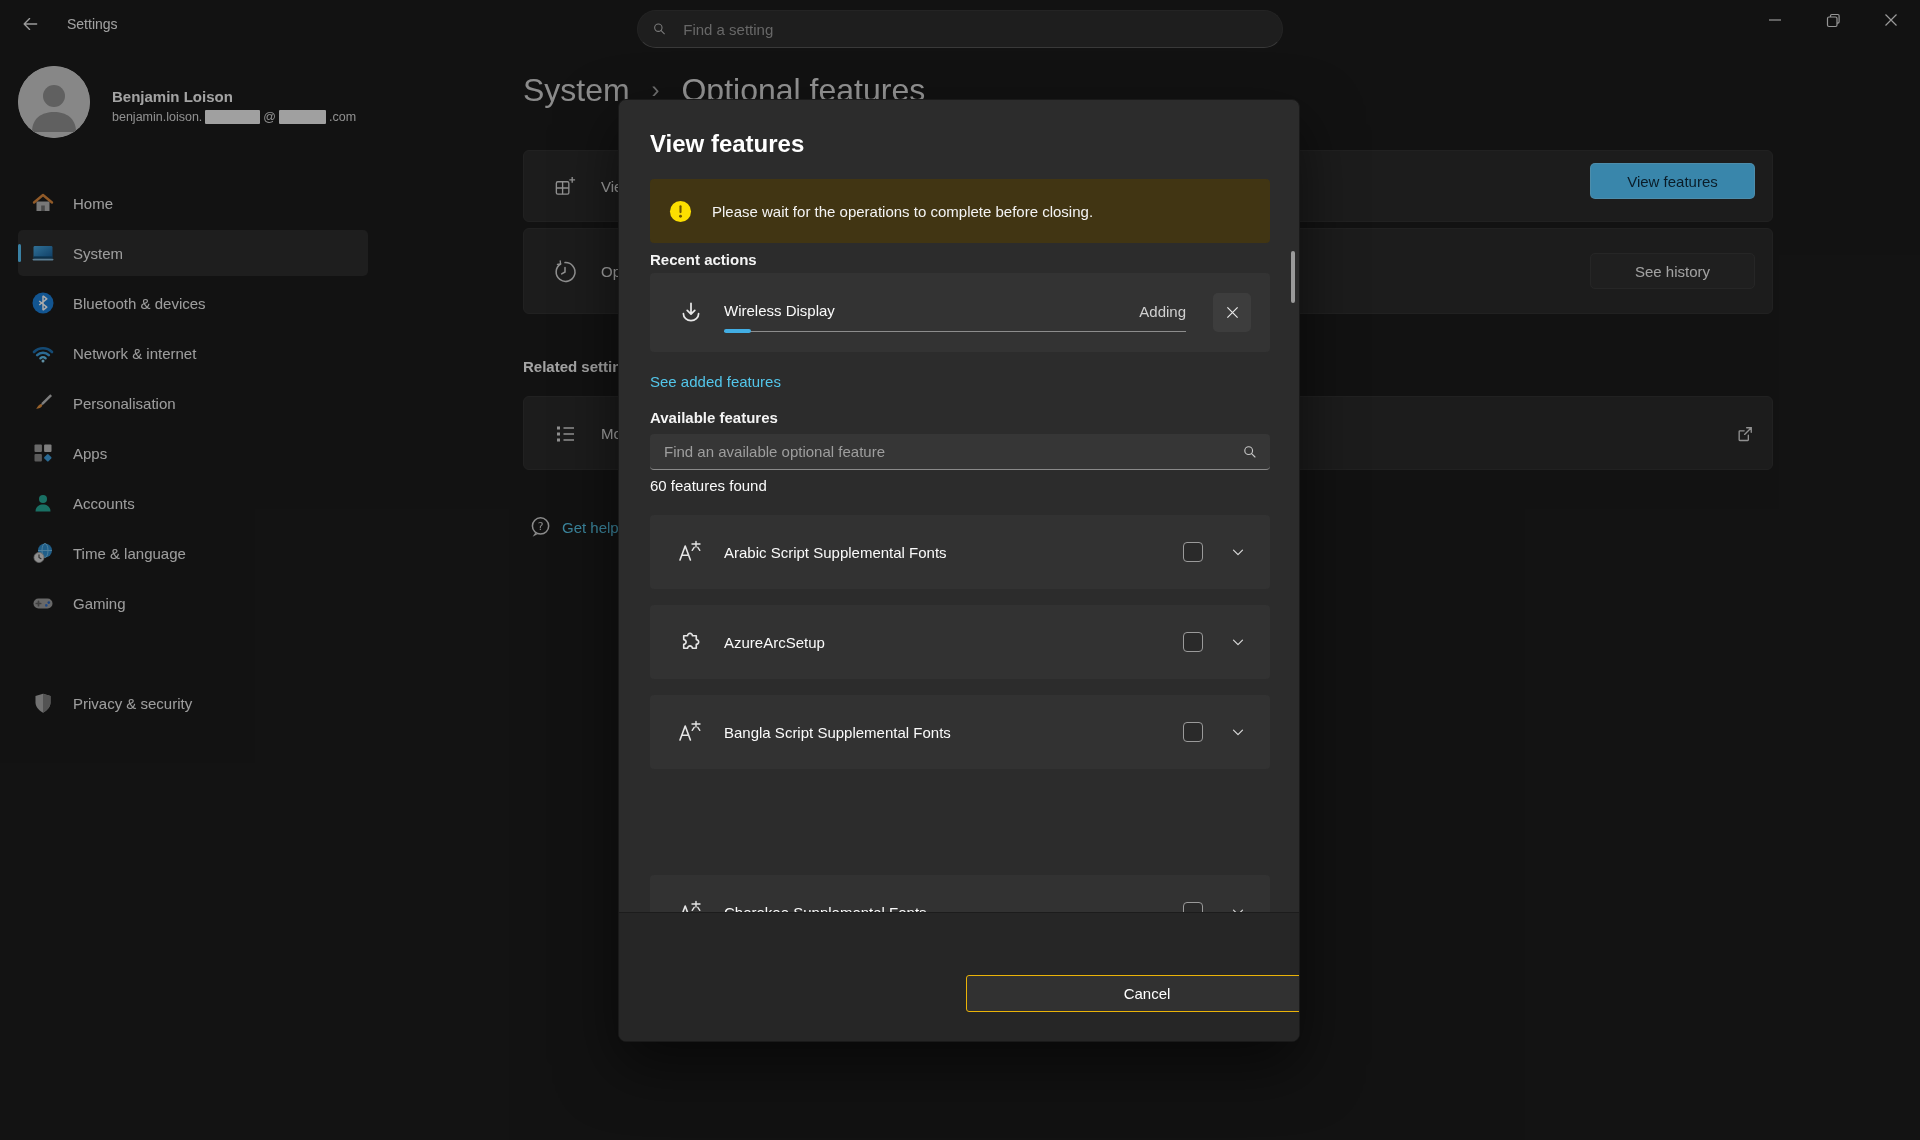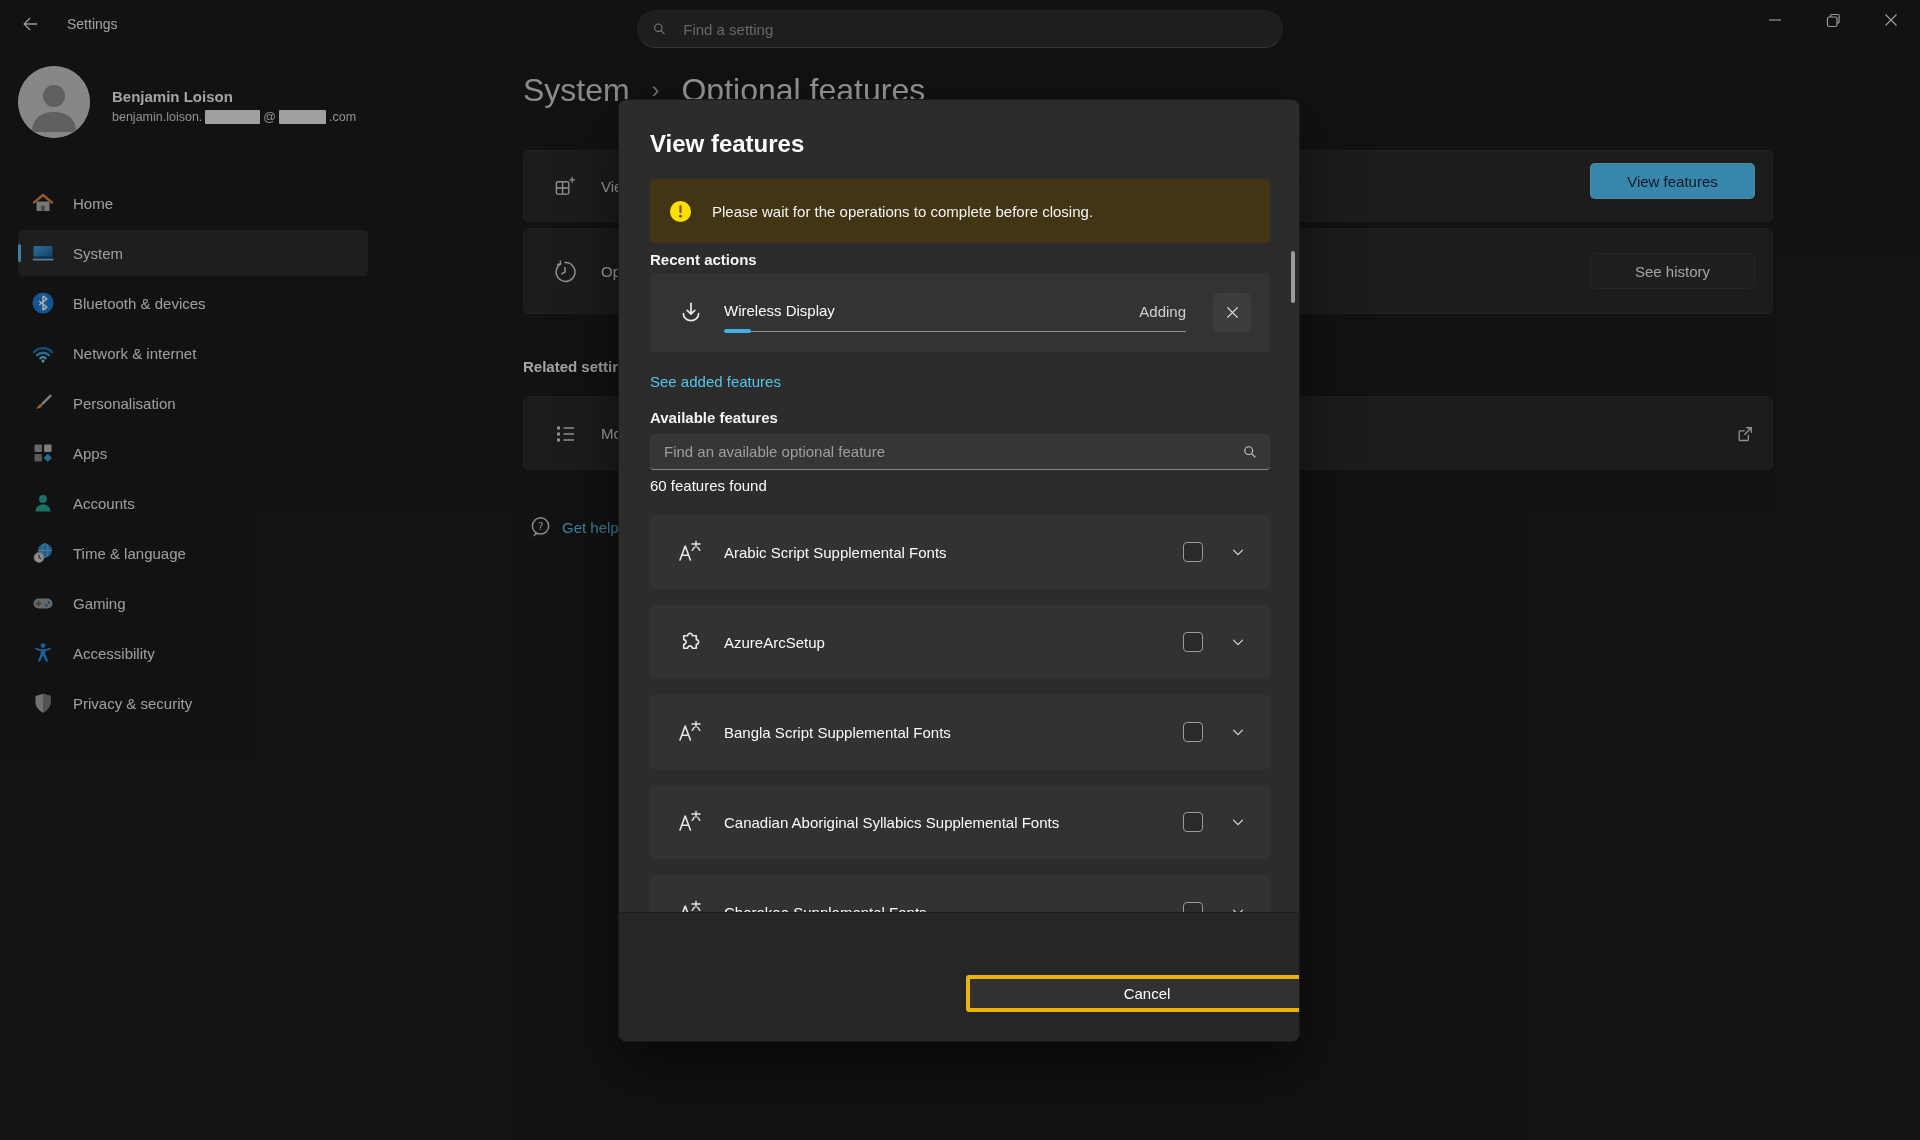--- a/index.html
+++ b/index.html
@@ -54,21 +54,21 @@
     border:1px solid #9a9a9a;background:#2a2a2a;}
   .chev{position:absolute;left:579px;top:28px;}
   .dlg-search{position:absolute;left:31px;top:334px;width:620px;height:36px;background:#363636;
     border-radius:4px;border-bottom:1px solid #8a8a8a;display:flex;align-items:center;padding:0 12px;}
   .dlg-search input{flex:1;background:transparent;border:none;outline:none;color:#e8e8e8;
     font-size:15px;font-family:inherit;}
   .dlg-search input::placeholder{color:#9e9e9e;}
   .footer{position:absolute;left:0;top:812px;width:682px;height:131px;background:#262626;
     border-top:1px solid #1c1c1c;border-radius:0 0 8px 8px;}
   .cancel{position:absolute;left:347px;top:62px;width:362px;height:37px;background:#313131;
-    border:4px solid #eab308;border-radius:3px;color:#ffffff;font-size:15px;
+    border:1px solid #eab308;border-radius:3px;color:#ffffff;font-size:15px;
     display:flex;align-items:center;justify-content:center;}
   .xbtn{position:absolute;left:563px;top:20px;width:38px;height:39px;background:#3d3d3d;
     border-radius:5px;display:flex;align-items:center;justify-content:center;}
   svg{display:block;}
 </style>
 </head>
 <body>
 
 <div id="app">
 
@@ -194,27 +194,20 @@
   </div>
   <div class="nav-item" style="top:580px;">
     <svg class="nav-icon" viewBox="0 0 24 24">
       <rect x="2.5" y="7.5" width="19" height="10" rx="5" fill="#9b9b9b"></rect>
       <path d="M7.5 10.3 v4.4 M5.3 12.5 h4.4" stroke="#5f5f5f" stroke-width="1.7" stroke-linecap="round"></path>
       <circle cx="15.3" cy="14.4" r="1.3" fill="#2f6fca"></circle>
       <circle cx="17.8" cy="11.6" r="1.3" fill="#2b63b8"></circle>
     </svg>
     <span class="nav-label">Gaming</span>
   </div>
-  <div class="nav-item" style="top:630px;">
-    <svg class="nav-icon" viewBox="0 0 24 24">
-      <circle cx="12" cy="4.6" r="2.4" fill="#2e8ede"></circle>
-      <path d="M12 8.2 c2.8 0 5.2 -0.6 7.5 -1.8 l0.7 1.7 c-2.2 1.2 -4.2 1.8 -5.9 2 v3 l2.8 7 -1.9 0.9 -3.2 -6.5 -3.2 6.5 -1.9 -0.9 2.8 -7 v-3 c-1.7 -0.2 -3.7 -0.8 -5.9 -2 l0.7 -1.7 c2.3 1.2 4.7 1.8 7.5 1.8 z" fill="#2e8ede"></path>
-    </svg>
-    <span class="nav-label">Accessibility</span>
-  </div>
   <div class="nav-item" style="top:680px;">
     <svg class="nav-icon" viewBox="0 0 24 24">
       <path d="M12 2.8 l7.5 2.3 v6.2 c0 4.8 -3.2 8 -7.5 10.4 C7.7 19.3 4.5 16.1 4.5 11.3 V5.1 z" fill="#ababab"></path>
       <path d="M12 2.8 l7.5 2.3 v6.2 c0 4.8 -3.2 8 -7.5 10.4 z" fill="#7d7d7d"></path>
     </svg>
     <span class="nav-label">Privacy &amp; security</span>
   </div>
 
   <div class="abs crumb" style="left:523px;top:72px;">
     <span style="color:#cfcfcf;">System</span>
@@ -339,31 +332,20 @@
       <svg class="abs" style="left:27px;top:24px;" width="26" height="26" viewBox="0 0 24 24">
         <path d="M6.2 6.2 h3.6 a2.2 2.2 0 1 1 4.4 0 h3.6 v3.6 a2.2 2.2 0 1 1 0 4.4 v3.6 h-3.6 a2.2 2.2 0 1 0 -4.4 0 H6.2 v-3.6 a2.2 2.2 0 1 0 0 -4.4 z" stroke="#e6e6e6" stroke-width="1.5" fill="none" stroke-linejoin="round"></path>
       </svg>
       <span class="feat-label">AzureArcSetup</span>
       <div class="checkbox"></div>
       <svg class="chev" width="18" height="18" viewBox="0 0 24 24">
         <path d="M6 9.5 l6 6 6 -6" stroke="#d8d8d8" stroke-width="1.6" fill="none" stroke-linecap="round" stroke-linejoin="round"></path>
       </svg>
     </div>
 
-    <div class="feat-row" style="top:685px;">
-      <svg class="abs" style="left:27px;top:24px;" width="26" height="26" viewBox="0 0 26 26">
-        <path d="M3 21 L8.2 7 L13.4 21 M4.9 16.2 h6.6" stroke="#e6e6e6" stroke-width="1.6" fill="none" stroke-linecap="round" stroke-linejoin="round"></path>
-        <path d="M15 5 h8 M19 2.5 v5.5 M17.2 8.3 l-2 3 M20.8 8.3 l2 3" stroke="#e6e6e6" stroke-width="1.4" fill="none" stroke-linecap="round"></path>
-      </svg>
-      <span class="feat-label">Canadian Aboriginal Syllabics Supplemental Fonts</span>
-      <div class="checkbox"></div>
-      <svg class="chev" width="18" height="18" viewBox="0 0 24 24">
-        <path d="M6 9.5 l6 6 6 -6" stroke="#d8d8d8" stroke-width="1.6" fill="none" stroke-linecap="round" stroke-linejoin="round"></path>
-      </svg>
-    </div>
 
     <div class="feat-row" style="top:775px;">
       <svg class="abs" style="left:27px;top:24px;" width="26" height="26" viewBox="0 0 26 26">
         <path d="M3 21 L8.2 7 L13.4 21 M4.9 16.2 h6.6" stroke="#e6e6e6" stroke-width="1.6" fill="none" stroke-linecap="round" stroke-linejoin="round"></path>
         <path d="M15 5 h8 M19 2.5 v5.5 M17.2 8.3 l-2 3 M20.8 8.3 l2 3" stroke="#e6e6e6" stroke-width="1.4" fill="none" stroke-linecap="round"></path>
       </svg>
       <span class="feat-label">Cherokee Supplemental Fonts</span>
       <div class="checkbox"></div>
       <svg class="chev" width="18" height="18" viewBox="0 0 24 24">
         <path d="M6 9.5 l6 6 6 -6" stroke="#d8d8d8" stroke-width="1.6" fill="none" stroke-linecap="round" stroke-linejoin="round"></path>

